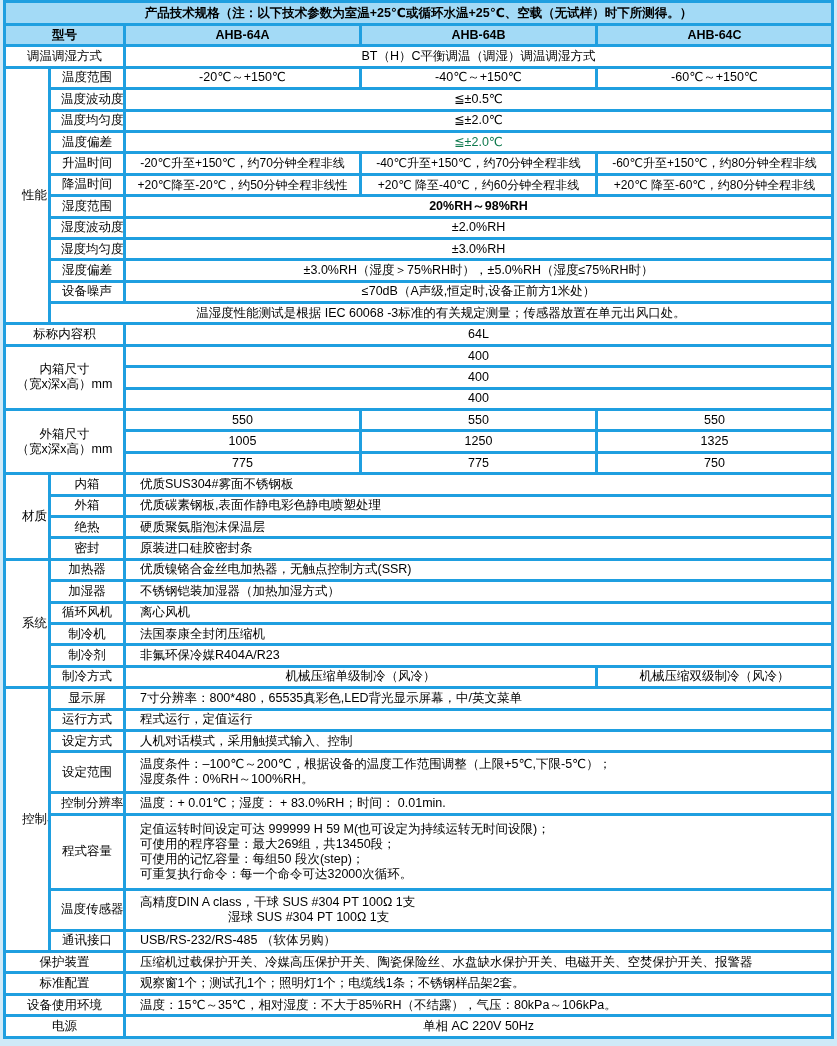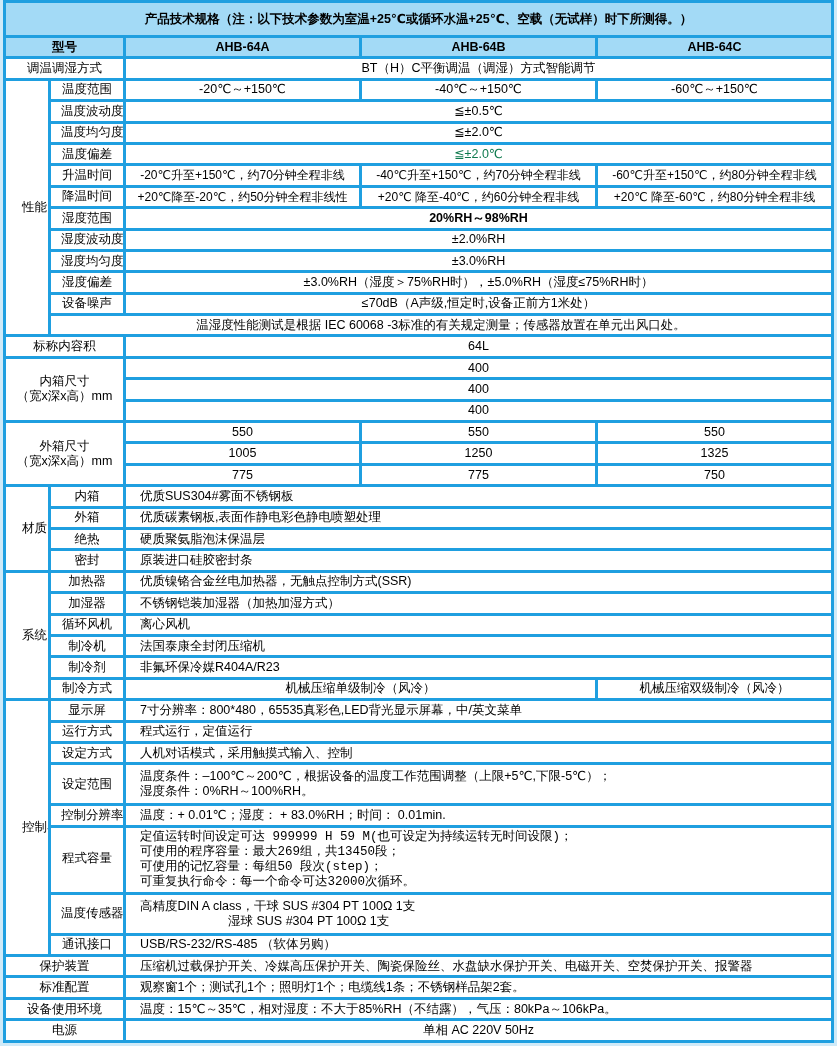--- a/index.html
+++ b/index.html
@@ -28,22 +28,22 @@
   }
   td.hd{background:var(--header);font-weight:bold;}
   td.grp{padding:16px;}
   td.sub{padding:0 10px;}
   td.l{text-align:left;padding-left:14px;}
   td.wrap{white-space:normal;}
   td.s{font-size:12px;}
   td.bold{font-weight:bold;margin-top:16px;}
   td.green{color:var(--green);}
   tr.r2 td{height:38px;}
-  tr.r4 td{height:64px;font-family:Liberation Mono, monospace;}
-  tr.title td{height:32px;}
+  tr.r4 td{height:72px;}
+  tr.title td{height:20px;}
   .ind{margin-left:88px;}
 </style>
 </head>
 <body>
 
 <table class="spec">
   <colgroup>
     <col style="width:42px">
       <col style="width:72px">
     <col style="width:233px">
@@ -58,21 +58,21 @@
 
   <tr>
     <td class="hd" colspan="2">型号</td>
     <td class="hd">AHB-64A</td>
     <td class="hd">AHB-64B</td>
     <td class="hd">AHB-64C</td>
   </tr>
 
   <tr>
     <td colspan="2">调温调湿方式</td>
-    <td colspan="3">BT（H）C平衡调温（调湿）方式智能调节</td>
+    <td colspan="3">BT（H）C平衡调温（调湿）调温调湿方式</td>
   </tr>
 
   <tr>
     <td class="grp" rowspan="12">性能</td>
     <td class="sub">温度范围</td>
     <td>-20℃～+150℃</td>
     <td>-40℃～+150℃</td>
     <td>-60℃～+150℃</td>
   </tr>
   <tr>

